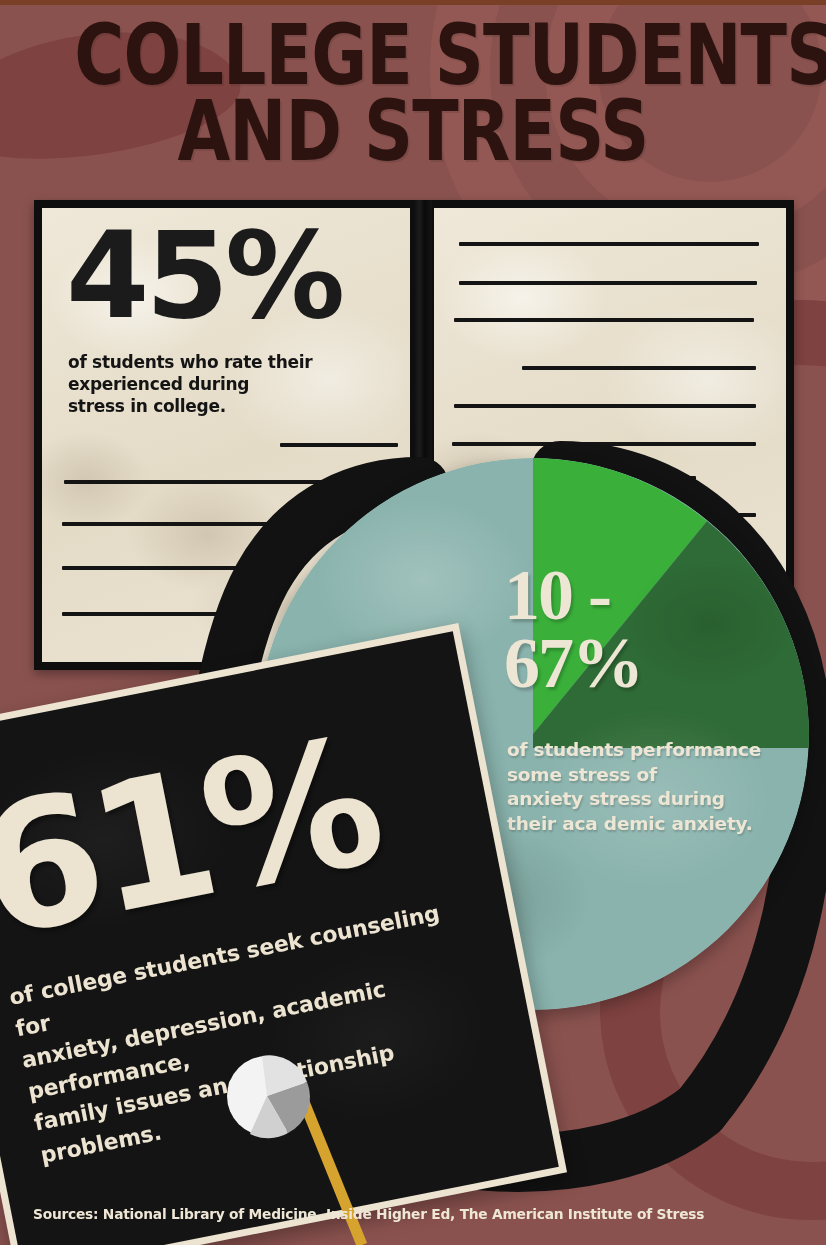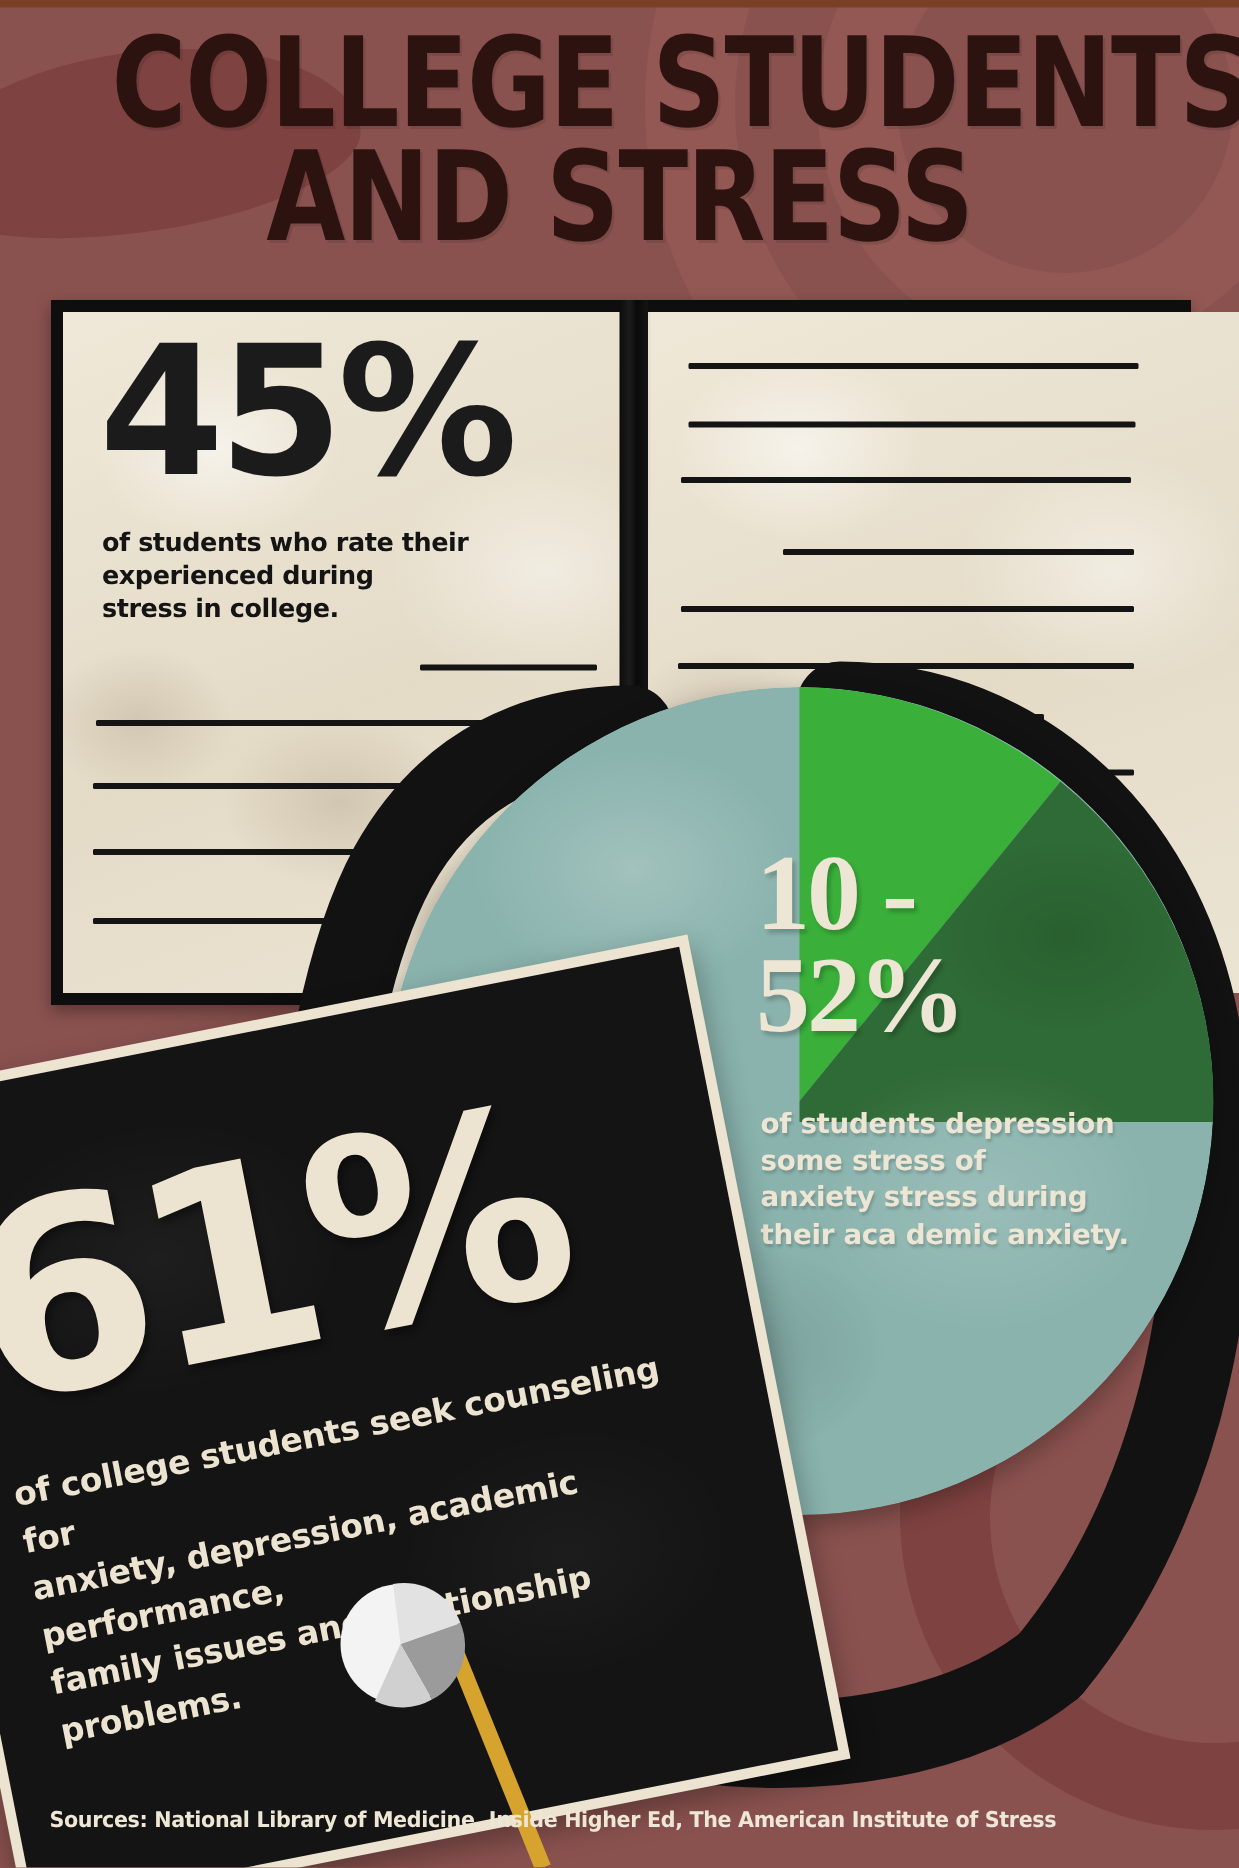--- a/index.html
+++ b/index.html
@@ -35,21 +35,20 @@
   
   .notebook{
     position:absolute;left:34px;top:200px;width:760px;height:470px;
     background:#0e0e0e;
     box-shadow:0 4px 10px rgba(0,0,0,.35);
   }
   .page{
     position:absolute;top:8px;height:454px;
     background:#4d7c0f;
     overflow:hidden;
-    padding-left:44px;
   }
   .page.left{left:8px;width:368px;}
   .page.right{left:400px;width:352px;}
   .paper-tex{
     position:absolute;inset:0;
     background:
       radial-gradient(ellipse 120px 90px at 25% 20%, rgba(255,255,255,.55), rgba(255,255,255,0) 70%),
       radial-gradient(ellipse 150px 110px at 78% 38%, rgba(255,255,255,.45), rgba(255,255,255,0) 70%),
       radial-gradient(ellipse 110px 80px at 45% 72%, rgba(160,145,120,.30), rgba(0,0,0,0) 72%),
       radial-gradient(ellipse 90px 70px at 12% 60%, rgba(150,135,110,.25), rgba(0,0,0,0) 70%),
@@ -232,25 +231,25 @@
 
         <path d="M276 276 L276 0 A276 276 0 0 1 450 63 Z" fill="#3ab03a"></path>
 
         <path d="M276 276 L450 63 A276 276 0 0 1 552 290 L276 290 Z" fill="#2f6b36"></path>
       </svg>
       <div class="pie-tex"></div>
     </div>
 
     <div class="pie-num">
       <span>10 -</span>
-      <span class="r2">52%</span>
+      <span class="r2">67%</span>
     </div>
 
     <div class="pie-copy">
-      <div>of students depression</div>
+      <div>of students performance</div>
       <div>some stress of</div>
       <div>anxiety stress during</div>
       <div>their aca demic anxiety.</div>
     </div>
   </div>
 
   <div class="card">
     <div class="card-inner">
       <div class="card-num">61%</div>
       <div class="card-copy">

